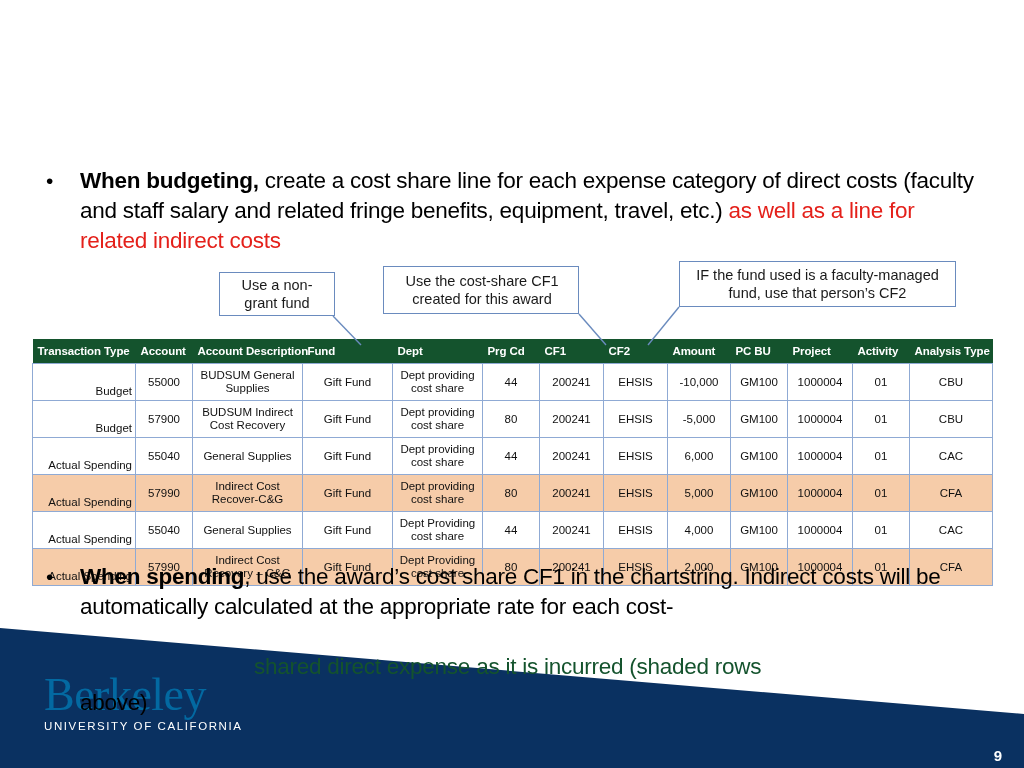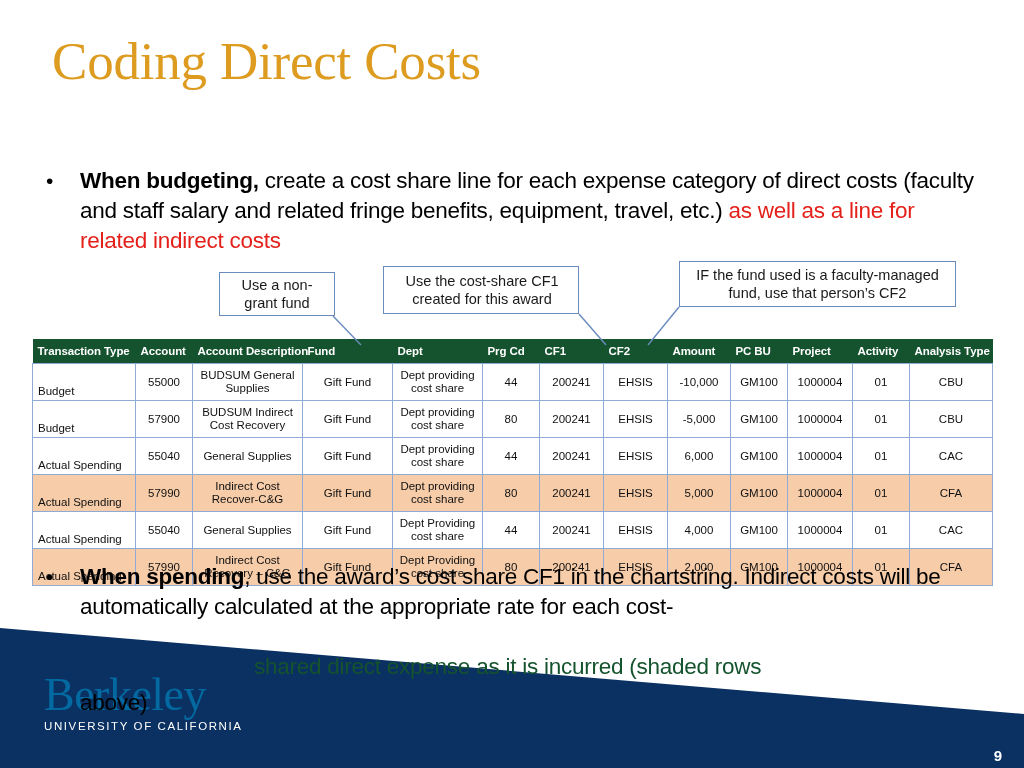--- a/index.html
+++ b/index.html
@@ -152,21 +152,21 @@
   }
   table#cost-table td {
     border: 1px solid #8FAAD4;
     padding: 2px 3px;
     height: 32px;
     vertical-align: middle;
     text-align: center;
     line-height: 13px;
   }
   table#cost-table td.txtype {
-    text-align: left;
+    text-align: right;
     vertical-align: bottom;
     padding-left: 5px;
     padding-bottom: 2px;
   }
   tr.shaded td { background: #F6CCA9; }
   tr.plain td { background: #ffffff; }
 
   
   col.c0 { width: 103px; }
   col.c1 { width: 57px; }
@@ -236,21 +236,20 @@
 </style>
 </head>
 <body>
 
 <svg id="bottom-banner" viewBox="0 0 1024 768" preserveAspectRatio="none">
   <polygon points="0,628 1024,714 1024,768 0,768" fill="#0A3161"></polygon>
 </svg>
 <div id="footer-bar"></div>
 
 <div id="title-block">
-  <div id="slide-title">Coding Direct Costs</div>
 </div>
 
 <div class="bullet-row" id="bullet-1">
   <span class="bullet-mark">•</span>
   <span class="bullet-text"><b>When budgeting,</b><span> create a cost share line for each expense category of direct costs (faculty and staff salary and related fringe benefits, equipment, travel, etc.) </span><span class="red">as well as a line for related indirect costs</span></span>
 </div>
 
 <svg id="connectors" viewBox="0 0 1024 768">
   <line x1="333" y1="316" x2="361" y2="345" stroke="#6A8BBE" stroke-width="1.4"></line>
   <line x1="579" y1="314" x2="606" y2="345" stroke="#6A8BBE" stroke-width="1.4"></line>

